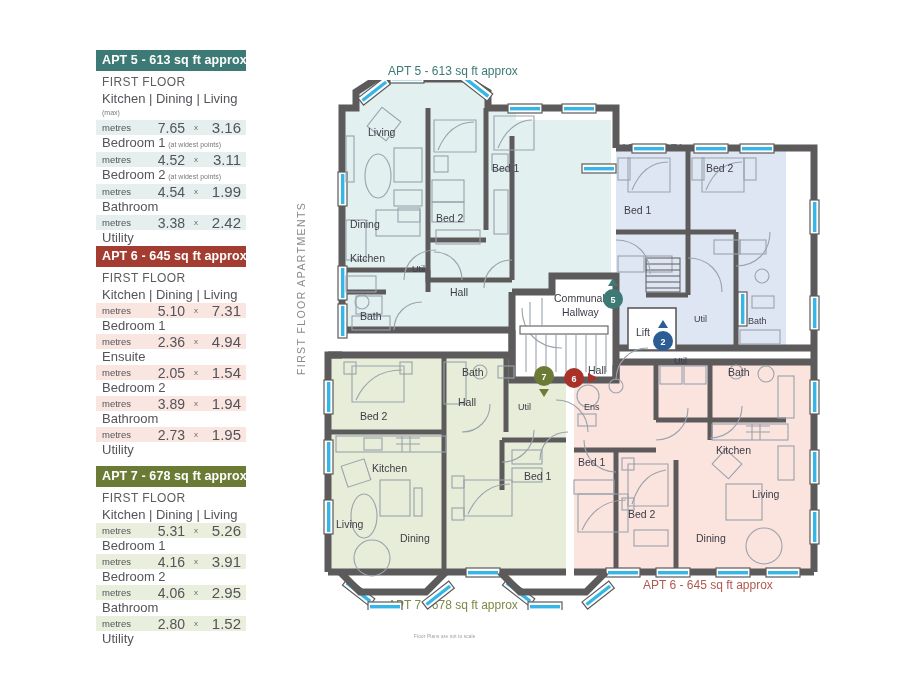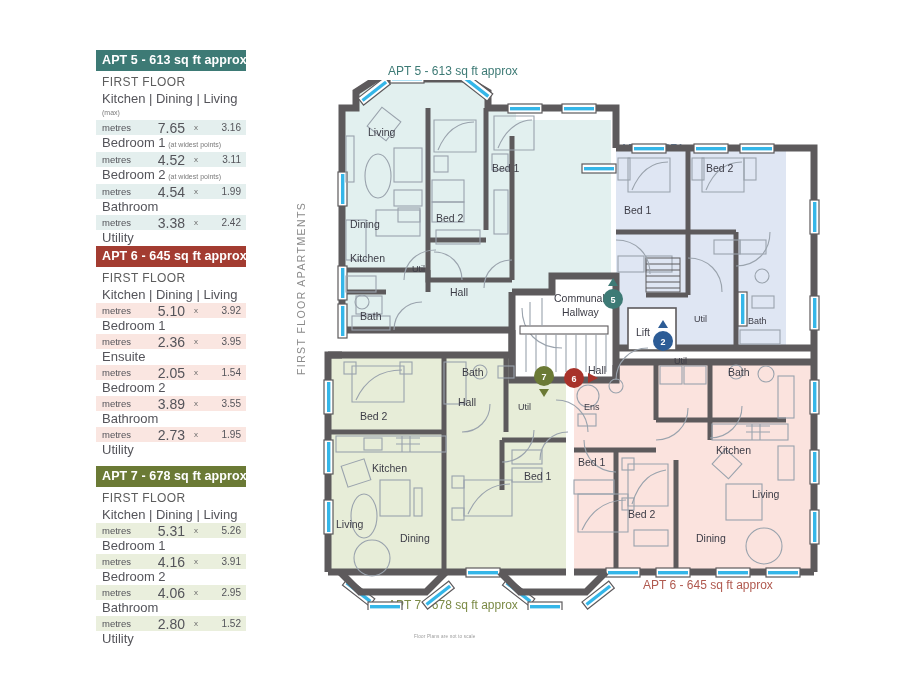--- a/index.html
+++ b/index.html
@@ -19,21 +19,21 @@
     font-size:12px;color:#5c5c5c;letter-spacing:.4px;
     padding:5px 0 3px 6px;line-height:12px;
   }
   .row{padding:1.5px 0 1.5px 6px;line-height:12px;font-size:9.5px;color:#54545a;}
   .rm-name{font-size:13px;color:#54545a;text-align:center;}
   .rm-note{font-size:7px;color:#7a7a7a;}
   .dims{display:flex;align-items:flex-start;}
   .dims .lbl{width:47px;font-size:9.5px;color:#54545a;}
   .dims .v1{width:36px;text-align:right;font-size:14px;color:#54545a;}
   .dims .x{width:22px;text-align:center;font-size:8px;color:#6a6a6a;}
-  .dims .v2{width:34px;text-align:right;font-size:10px;color:#54545a;}
+  .dims .v2{width:34px;text-align:right;font-size:15px;color:#54545a;}
 
   
   .vcap{
     position:absolute;left:295px;top:375px;width:170px;
     transform:rotate(-90deg);transform-origin:0 0;
     font-size:10.5px;letter-spacing:1.4px;color:#8a8a8a;white-space:nowrap;
   }
 
   
   .aptlabel{position:absolute;font-size:12px;white-space:nowrap;}
@@ -107,51 +107,51 @@
     <div class="spec-head" style="background:#a33c31;">APT 6 - 645 sq ft approx</div>
     <div class="spec-floor">FIRST FLOOR</div>
 
     <div class="row">
       <span class="rm-name">Kitchen | Dining | Living</span>
     </div>
     <div class="row dims" style="background:#fae6e1;">
       <span class="lbl">metres</span>
       <span class="v1">5.10</span>
       <span class="x">x</span>
-      <span class="v2">3.92</span>
+      <span class="v2">7.31</span>
     </div>
 
     <div class="row">
       <span class="rm-name">Bedroom 1</span>
     </div>
     <div class="row dims" style="background:#fae6e1;">
       <span class="lbl">metres</span>
       <span class="v1">2.36</span>
       <span class="x">x</span>
-      <span class="v2">3.95</span>
+      <span class="v2">4.94</span>
     </div>
 
     <div class="row">
       <span class="rm-name">Ensuite</span>
     </div>
     <div class="row dims" style="background:#fae6e1;">
       <span class="lbl">metres</span>
       <span class="v1">2.05</span>
       <span class="x">x</span>
       <span class="v2">1.54</span>
     </div>
 
     <div class="row">
       <span class="rm-name">Bedroom 2</span>
     </div>
     <div class="row dims" style="background:#fae6e1;">
       <span class="lbl">metres</span>
       <span class="v1">3.89</span>
       <span class="x">x</span>
-      <span class="v2">3.55</span>
+      <span class="v2">1.94</span>
     </div>
 
     <div class="row">
       <span class="rm-name">Bathroom</span>
     </div>
     <div class="row dims" style="background:#fae6e1;">
       <span class="lbl">metres</span>
       <span class="v1">2.73</span>
       <span class="x">x</span>
       <span class="v2">1.95</span>

